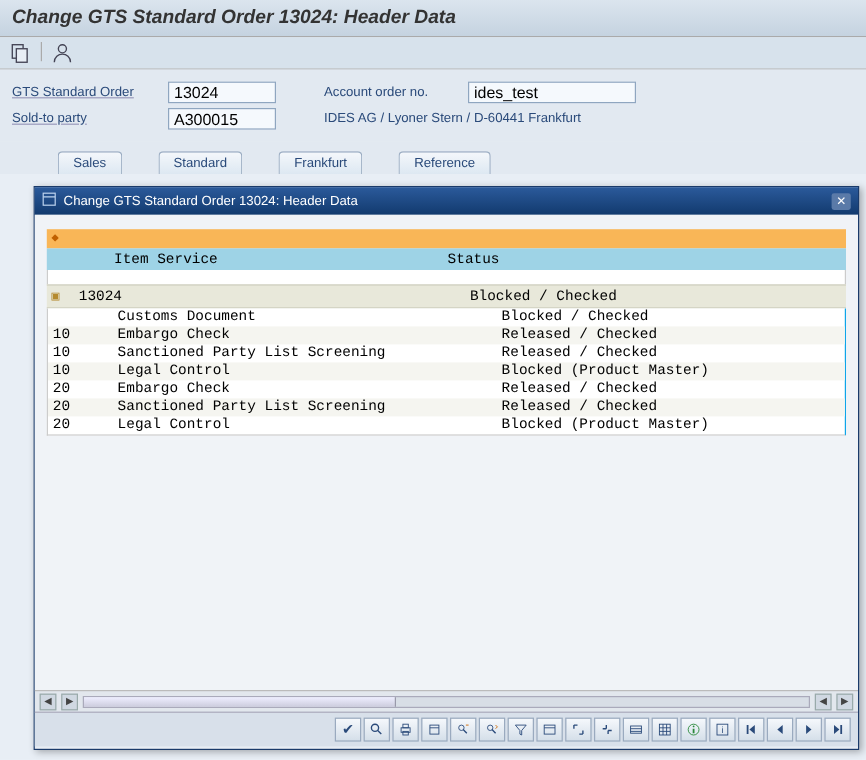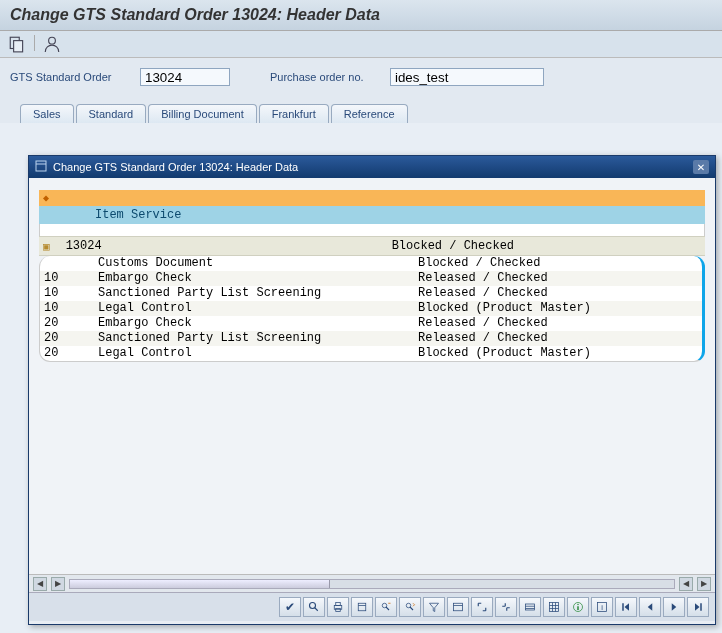--- a/index.html
+++ b/index.html
@@ -3,43 +3,43 @@
 <meta charset="utf-8">
 <style>
   * { box-sizing: border-box; }
   html, body { margin: 0; padding: 0; font-family: Arial, sans-serif; font-size: 11px; background: #e8eef5; width: 722px; height: 633px; overflow: hidden; }
   .page-title-bar { background: linear-gradient(#dbe5ee, #c5d3e0); padding: 6px 10px; font-size: 16px; font-style: italic; font-weight: bold; color: #333; border-bottom: 1px solid #aaa; }
   .small-toolbar { background: #d7e2ec; padding: 4px 8px; display: flex; gap: 8px; border-bottom: 1px solid #bbb; }
   .small-toolbar .icn { width: 18px; height: 18px; display: flex; align-items: center; justify-content: center; color: #444; cursor: pointer; font-size: 14px; }
   .sep { width: 1px; background: #aaa; height: 16px; }
   .header-form { padding: 10px 10px 6px 10px; background: #e2e9f1; }
   .form-row { display: flex; align-items: center; margin-bottom: 4px; }
-  .form-label { color: #2a4a7a; width: 130px; text-decoration-color: #99b; cursor: pointer; }
+  .form-label { color: #2a4a7a; width: 130px; text-decoration: underline; text-decoration-color: #99b; cursor: pointer; }
   .form-input { border: 1px solid #8fa6c0; background: #f5f9fd; padding: 2px 4px; height: 18px; width: 90px; }
   .form-label2 { color: #2a4a7a; margin-left: 40px; width: 120px; }
-  .form-value-input { border: 1px solid #8fa6c0; background: #f5f9fd; padding: 2px 4px; height: 18px; width: 154px; }
+  .form-value-input { border: 1px solid #8fa6c0; background: #f5f9fd; padding: 2px 4px; height: 18px; width: 140px; }
   .form-text { margin-left: 40px; color: #2a4a7a; }
   .tab-strip { display: flex; padding-left: 20px; gap: 2px; background: #e2e9f1; padding-top: 8px; }
-  .tab { background: linear-gradient(#f4f7fb, #dde8f2); border: 1px solid #98aac0; border-bottom: none; border-radius: 4px 4px 0 0; padding: 3px 12px; color: #2a4a7a; cursor: pointer; white-space: nowrap; font-size: 11px; }
+  .tab { background: linear-gradient(#f4f7fb, #dde8f2); border: 1px solid #98aac0; border-bottom: none; border-radius: 4px 4px 0 0; padding: 3px 12px; color: #2a4a7a; cursor: pointer; white-space: nowrap; font-size: 11px; margin-left: 28px; }
   .modal { position: absolute; left: 28px; top: 155px; width: 688px; height: 470px; border: 1px solid #1a3a6a; background: #e8edf3; box-shadow: 2px 2px 6px rgba(0,0,0,0.3); }
   .modal-title { background: linear-gradient(#2b5a9b, #123a6e); color: #fff; padding: 4px 6px; display: flex; align-items: center; justify-content: space-between; font-size: 11px; }
   .modal-title-left { display: flex; align-items: center; gap: 6px; }
   .close-x { background: #5a7aa8; color: #fff; width: 16px; height: 14px; display: flex; align-items: center; justify-content: center; cursor: pointer; border-radius: 2px; font-size: 10px; }
   .modal-body { height: 396px; background: #f0f3f7; padding: 12px 10px 6px 10px; overflow: hidden; }
   .ref-bar { background: #f9b657; color: #2a1a00; padding: 2px 4px; font-family: 'Courier New', monospace; font-size: 12px; display: flex; align-items: center; gap: 6px; }
   .ref-bar .diamond { color: #c06000; font-size: 10px; }
-  .head-bar { background: #9ed3e6; color: #0c4a6e; padding: 2px 4px; font-family: 'Courier New', monospace; font-size: 12px; display: flex; }
+  .head-bar { background: #9ed3e6; color: #000000; padding: 2px 4px; font-family: 'Courier New', monospace; font-size: 12px; display: flex; }
   .head-bar .col1 { width: 330px; padding-left: 52px; }
   .head-bar .col2 { flex: 1; }
   .spacer-row { height: 12px; background: #fff; border-left: 1px solid #ccc; border-right: 1px solid #ccc; }
   .group-row { background: #e8e8da; padding: 2px 4px; font-family: 'Courier New', monospace; font-size: 12px; display: flex; align-items: center; gap: 6px; border-top: 1px solid #d0d0c0; border-bottom: 1px solid #d0d0c0; }
   .folder-icon { color: #b58a2e; font-size: 11px; }
   .group-row .col1 { width: 330px; padding-left: 10px; }
   .group-row .col2 { flex: 1; }
-  .data-table { background: #fff; font-family: 'Courier New', monospace; font-size: 12px; border-left: 1px solid #ccc; border-right: 3px solid #0ea5e9; border-bottom: 1px solid #ccc; border-radius: 11px; }
+  .data-table { background: #fff; font-family: 'Courier New', monospace; font-size: 12px; border-left: 1px solid #ccc; border-right: 1px solid #0ea5e9; border-bottom: 1px solid #ccc; }
   .data-row { display: flex; padding: 0 4px; line-height: 15px; }
   .data-row:nth-child(even) { background: #f5f5f0; }
   .data-row .item { width: 54px; text-align: left; padding-right: 6px; }
   .data-row .service { width: 320px; }
   .data-row .status { flex: 1; }
   .scroll-bar { display: flex; align-items: center; background: #e2e7ed; height: 18px; padding: 0 4px; gap: 4px; border-top: 1px solid #bbb; }
   .scroll-btn { width: 14px; height: 14px; background: #d0d8e2; border: 1px solid #9aa; display: flex; align-items: center; justify-content: center; font-size: 8px; color: #444; cursor: pointer; }
   .scroll-track { flex: 1; background: #d8dee6; height: 10px; border: 1px solid #aab; position: relative; }
   .scroll-thumb { position: absolute; left: 0; top: 0; bottom: 0; width: 260px; background: linear-gradient(#eef,#ccd); border-right: 1px solid #99a; }
   .modal-footer { background: #d8e0ea; padding: 4px 6px; display: flex; justify-content: flex-end; gap: 2px; border-top: 1px solid #aab; }
@@ -64,29 +64,33 @@
         <circle cx="8" cy="5" r="3" fill="none" stroke="#445"></circle>
         <path d="M2 15c0-4 3-6 6-6s6 2 6 6" fill="none" stroke="#445"></path>
       </svg>
   </span>
 </div>
 
 <div class="header-form">
   <div class="form-row">
     <span class="form-label">GTS Standard Order</span>
     <input class="form-input" value="13024" style="">
-    <span class="form-label2">Purchase order no.</span>
+    <span class="form-label2">Account order no.</span>
     <input class="form-value-input" value="ides_test" style="">
+  </div>
+  <div class="form-row">
+    <span class="form-label">Sold-to party</span>
+    <input class="form-input" value="A300015" style="">
+    <span class="form-text">IDES AG / Lyoner Stern / D-60441 Frankfurt</span>
   </div>
 </div>
 
 <div class="tab-strip">
   <div class="tab">Sales</div>
   <div class="tab">Standard</div>
-  <div class="tab">Billing Document</div>
   <div class="tab">Frankfurt</div>
   <div class="tab">Reference</div>
 </div>
 
 <div class="modal">
   <div class="modal-title">
     <div class="modal-title-left">
       <span>
         <svg width="12" height="12" viewBox="0 0 12 12">
             <rect x="1" y="1" width="10" height="10" fill="none" stroke="#bcd3ee"></rect>
@@ -97,20 +101,21 @@
     </div>
     <span class="close-x">✕</span>
   </div>
 
   <div class="modal-body">
     <div class="ref-bar">
       <span class="diamond">◆</span>
     </div>
     <div class="head-bar">
       <span class="col1">Item Service</span>
+      <span class="col2">Status</span>
     </div>
     <div class="spacer-row"></div>
     <div class="group-row">
       <span class="folder-icon">▣</span>
       <span class="col1">13024</span>
       <span class="col2">Blocked / Checked</span>
     </div>
     <div class="data-table">
       <div class="data-row">
         <span class="item"></span>

